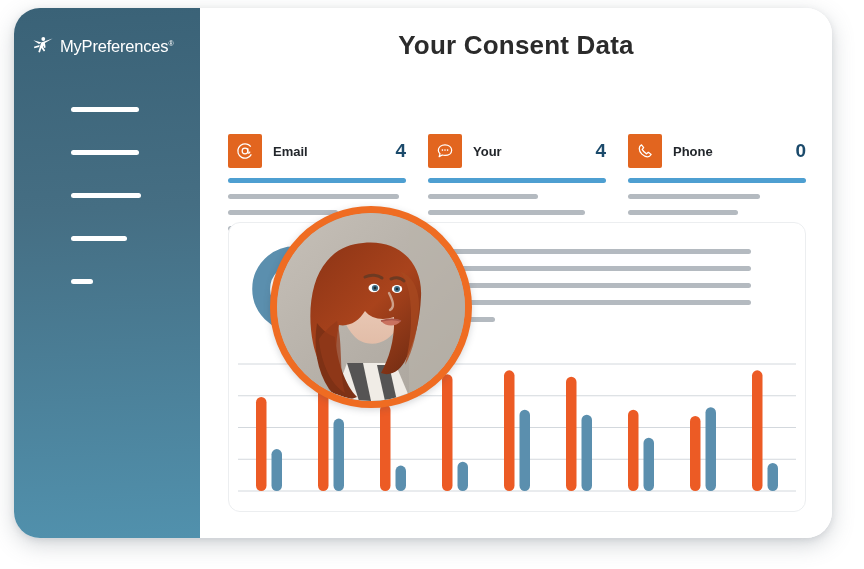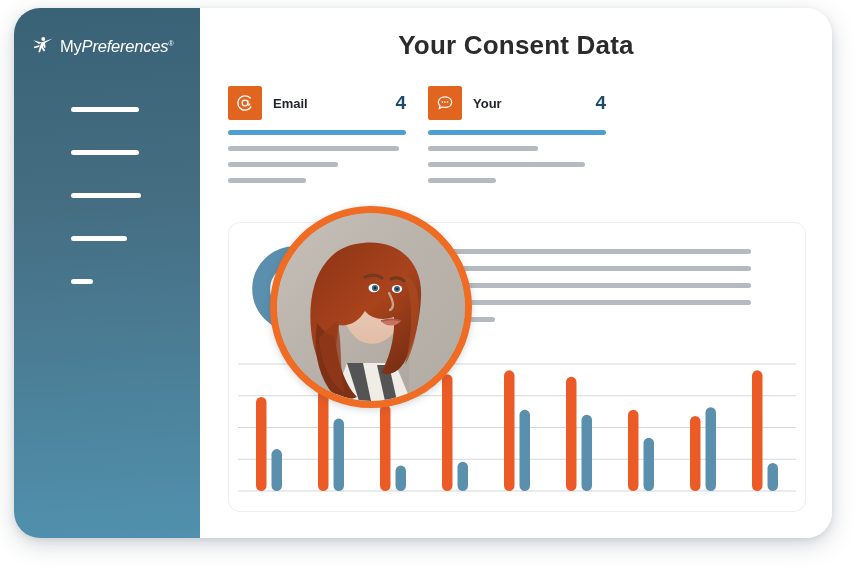--- a/index.html
+++ b/index.html
@@ -23,37 +23,37 @@
     position:absolute;left:0;top:0;width:186px;height:530px;
     background:linear-gradient(177deg,#3a6277 0%,#456e83 38%,#5191ad 100%);
   }
   .logo{position:absolute;left:17px;top:26px;display:flex;align-items:center;gap:5px;}
   .logo-mark{width:24px;height:24px;display:block;}
   .logo-text{
     color:#ffffff;font-size:16.5px;letter-spacing:-.2px;white-space:nowrap;
     font-family:"Liberation Sans", sans-serif;
   }
   .logo-text b{font-weight:normal;}
-  .logo-text span.light{font-weight:normal;font-style:italic;}
+  .logo-text span.light{font-weight:normal;}
   .logo-text sup{font-size:7px;vertical-align:super;}
 
   .nav{position:absolute;left:0;top:86px;width:186px;}
   .nav-item{height:30px;display:flex;align-items:center;padding-left:57px;}
   .nav-bar{height:5px;border-radius:3px;background:#ffffff;}
 
   
   .main{position:absolute;left:186px;top:0;width:696px;height:530px;background:#ffffff;}
   .page-title{
     position:absolute;left:0;top:22px;width:632px;text-align:center;
     font-size:26px;font-weight:bold;color:#2b2b2b;letter-spacing:.2px;
   }
 
   
   .stats{position:absolute;left:28px;top:78px;width:578px;display:flex;gap:22px;}
-  .stat{width:178px;}
+  .stat{width:178px;margin-top:48px;}
   .stat-head{display:flex;align-items:center;height:34px;}
   .stat-icon{
     width:34px;height:34px;background:#e2651f;border-radius:2px;
     display:flex;align-items:center;justify-content:center;flex:0 0 34px;
   }
   .stat-label{
     margin-left:11px;font-size:13px;font-weight:bold;color:#22262b;flex:1 1 auto;
   }
   .stat-value{font-size:19px;font-weight:bold;color:#1b4a6b;}
   .stat-progress{
@@ -165,20 +165,37 @@
             <div class="stat-value">4</div>
           </div>
           <div class="stat-progress" style="width:100%"></div>
           <div class="stat-lines">
             <div class="ph" style="width:62%"></div>
             <div class="ph" style="width:88%"></div>
             <div class="ph" style="width:38%"></div>
           </div>
         </div>
 
+        <div class="stat">
+          <div class="stat-head">
+            <div class="stat-icon">
+              <svg viewBox="0 0 24 24" width="20" height="20" aria-hidden="true">
+                <path d="M7.8 4.6 C6.3 5.6 5.1 7.2 5.1 8.9 C5.1 13.8 10.2 18.9 15.1 18.9 C16.8 18.9 18.4 17.7 19.4 16.2 L16.0 13.6 L13.9 15.4 C12.2 14.5 9.5 11.8 8.6 10.1 L10.4 8.0 Z" fill="none" stroke="#ffffff" stroke-width="1.5" stroke-linejoin="round"></path>
+              </svg>
+            </div>
+            <div class="stat-label">Phone</div>
+            <div class="stat-value">0</div>
+          </div>
+          <div class="stat-progress" style="width:100%"></div>
+          <div class="stat-lines">
+            <div class="ph" style="width:74%"></div>
+            <div class="ph" style="width:62%"></div>
+            <div class="ph" style="width:92%"></div>
+          </div>
+        </div>
 
       </div>
 
       <div class="panel">
 
         <div class="donut-wrap">
           <svg viewBox="0 0 100 100" width="94" height="94" aria-hidden="true">
             <circle cx="50" cy="50" r="36" fill="none" stroke="#5b8fae" stroke-width="19"></circle>
             <circle cx="50" cy="50" r="36" fill="none" stroke="#f5a31d" stroke-width="19" stroke-dasharray="42.98 183.23" transform="rotate(-90 50 50)"></circle>
           </svg>

